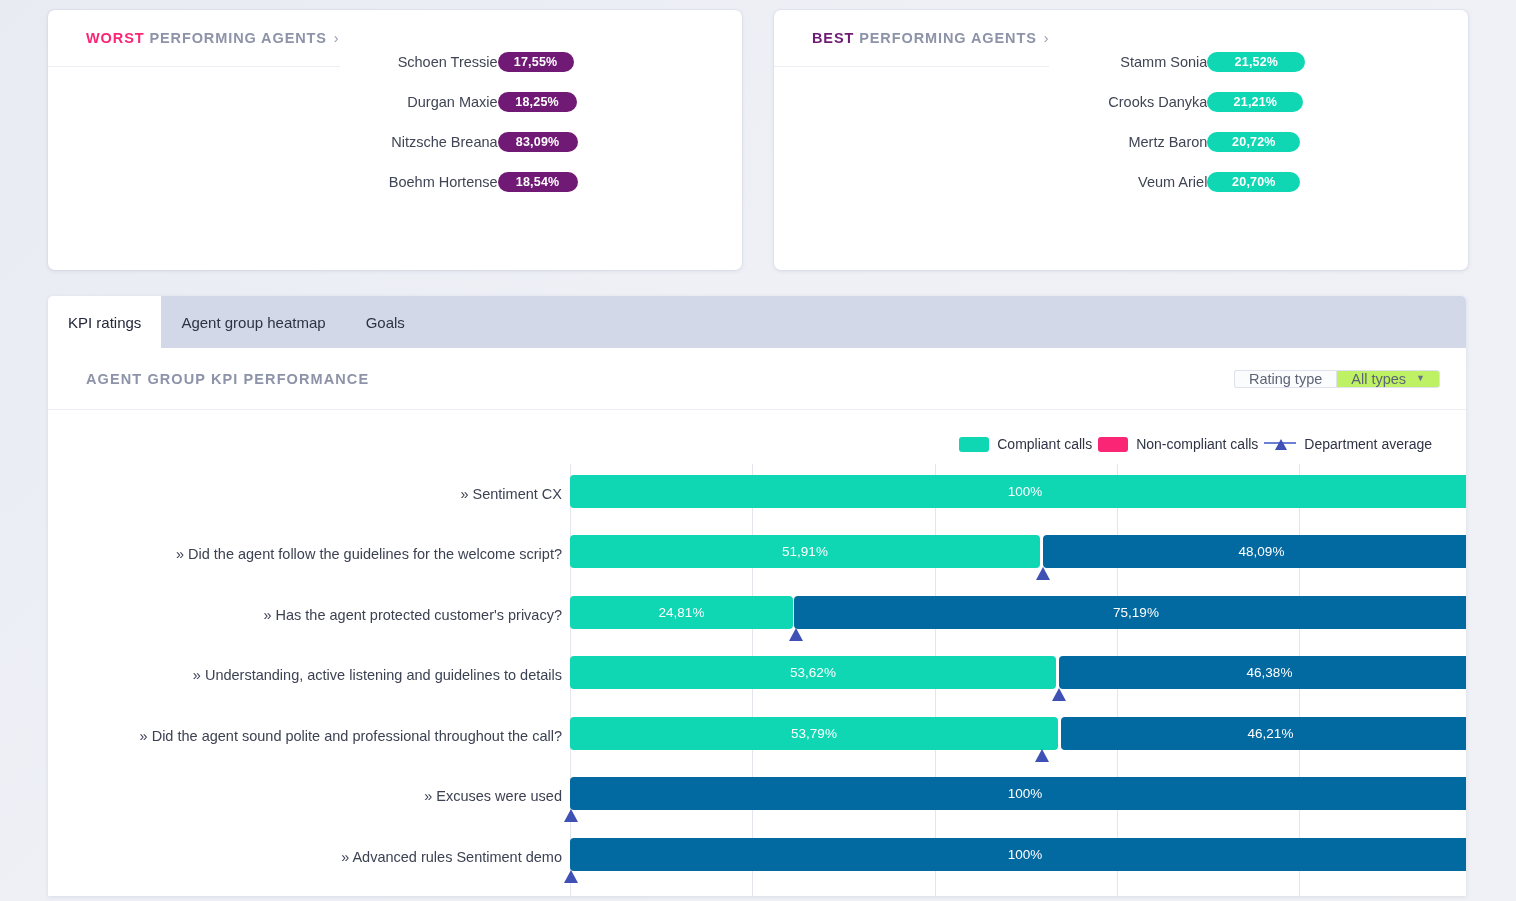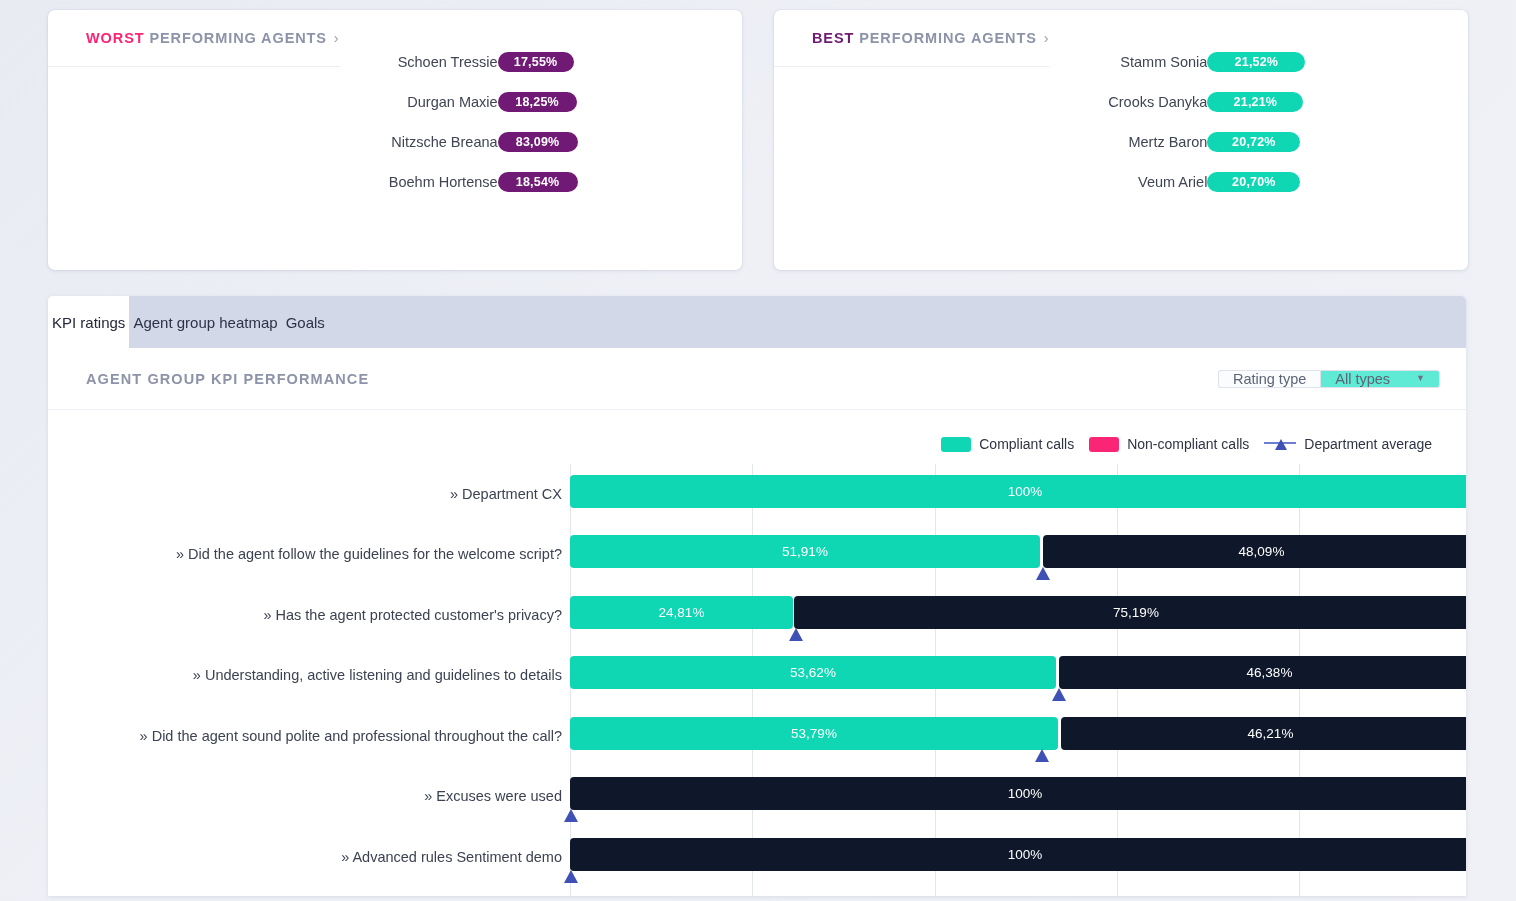--- a/index.html
+++ b/index.html
@@ -69,21 +69,21 @@
     border-radius: 5px 5px 0 0;
     box-shadow: 0 1px 4px rgba(60,70,110,.12);
     overflow: hidden;
   }
   .tabbar {
     height: 52px; background: #d3d8e9;
     display: flex; align-items: stretch;
   }
   .tab {
     display: flex; align-items: center;
-    padding: 0 4px;
+    padding: 0 20px;
     font-size: 15px; color: #2d3344;
     cursor: pointer; white-space: nowrap;
   }
   .tab.active { background: #ffffff; color: #23283a; }
 
   .panel-head {
     height: 62px;
     display: flex; align-items: center; justify-content: space-between;
     padding: 0 26px 0 38px;
     border-bottom: 1px solid #edeff4;
@@ -93,27 +93,27 @@
     color: #8d93a8;
   }
   .rating-ctl { display: flex; align-items: center; height: 36px; }
   .rating-label, .rating-value {
     display: flex; align-items: center;
     border: 1px solid #dfe2ec;
     font-size: 14.5px; color: #5d6476;
     padding: 0 14px; background: #fbfcfe;
   }
   .rating-label { border-radius: 3px 0 0 3px; border-right: none; }
-  .rating-value { border-radius: 0 3px 3px 0; background: #5eead4; gap: 26px; }
+  .rating-value { border-radius: 0 3px 3px 0; background: #bef264; gap: 10px; }
   .caret { font-size: 9px; color: #6b7287; line-height: 1; }
 
   
   .legend {
     position: absolute; right: 34px; top: 140px;
-    display: flex; gap: 9px;
+    display: flex; 
     font-size: 14px; color: #2f3445;
   }
   .legend-item { display: flex; align-items: center; gap: 8px; margin-left: 6px; }
   .swatch { width: 30px; height: 15px; border-radius: 3px; }
   .sw-teal { background: #0fd7b4; }
   .sw-pink { background: #fb2576; }
   .avg-glyph { width: 32px; height: 16px; position: relative; }
   .avg-glyph .ln { position: absolute; top: 6px; left: 0; width: 32px; height: 2px; background: #6b7fd4; }
   .avg-glyph .tri {
     position: absolute; left: 11px; top: 3px;
@@ -144,21 +144,21 @@
     font-size: 14.5px; color: #3c4252;
     white-space: nowrap;
   }
   .seg {
     position: absolute; top: 11px; height: 33px;
     display: flex; align-items: center; justify-content: center;
     color: #ffffff; font-size: 13.5px; font-weight: 400;
     overflow: hidden;
   }
   .seg-teal { background: #0fd7b4; border-radius: 4px; }
-  .seg-pink { background: #0f172a; border-radius: 4px; }
+  .seg-pink { background: #0369a1; border-radius: 4px; }
   .marker {
     position: absolute; top: 43px;
     width: 0; height: 0;
     border-left: 7px solid transparent;
     border-right: 7px solid transparent;
     border-bottom: 13px solid #3f51b5;
     transform: translateX(-7px);
   }
 </style>
 </head>
@@ -264,21 +264,21 @@
 
     <div class="chart">
       <div class="plot">
         <div class="gridline" style="left:0px"></div>
         <div class="gridline" style="left:182px"></div>
         <div class="gridline" style="left:365px"></div>
         <div class="gridline" style="left:547px"></div>
         <div class="gridline" style="left:729px"></div>
 
         <div class="bar-row" style="top:0px">
-          <div class="cat-label">» Department CX</div>
+          <div class="cat-label">» Sentiment CX</div>
           <div class="seg seg-teal" style="left:0px;width:910px">100%</div>
 
         </div>
 
         <div class="bar-row" style="top:60px">
           <div class="cat-label">» Did the agent follow the guidelines for the welcome script?</div>
           <div class="seg seg-teal" style="left:0px;width:470px">51,91%</div>
           <div class="seg seg-pink" style="left:473px;width:437px">48,09%</div>
           <div class="marker" style="left:473px"></div>
         </div>

